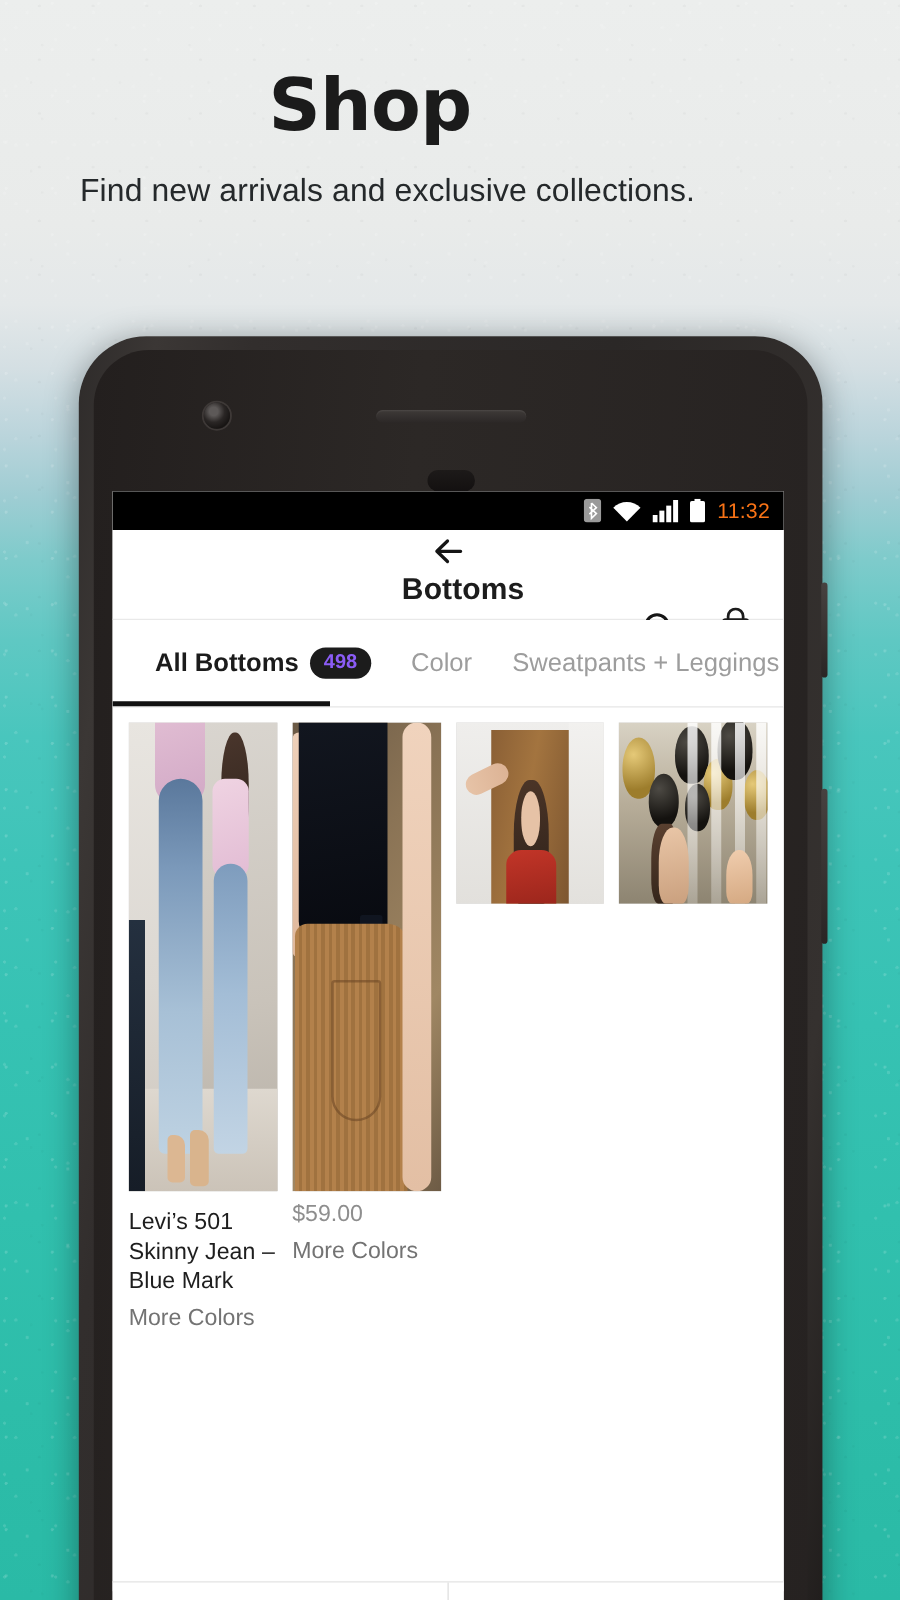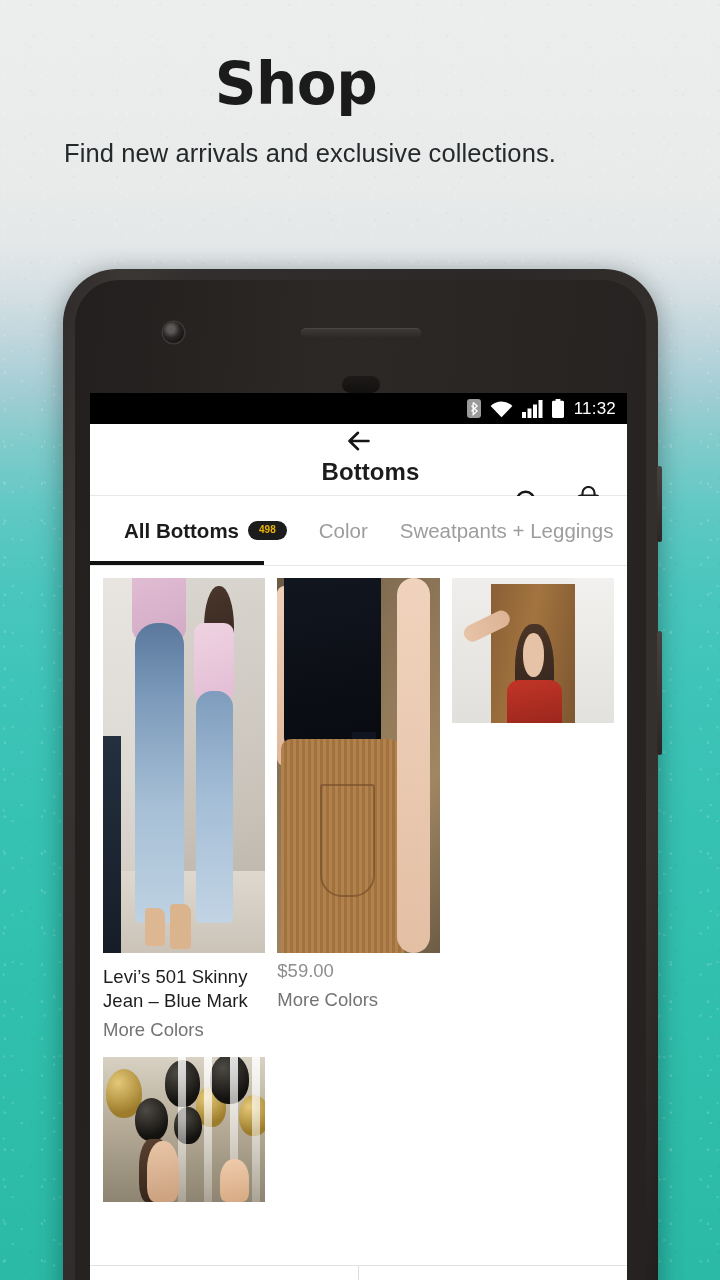--- a/index.html
+++ b/index.html
@@ -101,21 +101,21 @@
     width:537px; height:936px;
     background:#fff; overflow:hidden;
   }
 
   
   .statusbar {
     height:31px; background:#000; display:flex; align-items:center;
     justify-content:flex-end; padding-right:11px; gap:8px;
   }
   .sb-icons { display:flex; align-items:flex-end; gap:9px; }
-  .sb-time { color:#ffffff; font-size:17px; letter-spacing:.2px; margin-left:2px; }
+  .sb-time { color:#f97316; font-size:17px; letter-spacing:.2px; margin-left:2px; }
   .ico-bt svg, .ico-wifi svg, .ico-sig svg, .ico-bat svg { display:block; }
 
   
   .appbar {
     height:72px; display:flex; align-items:center; padding:0 22px;
     border-bottom:1px solid #e9e9e9; background:#fff;flex-direction:column;
   }
   .back-arrow { width:34px; height:34px; flex:none; cursor:pointer; }
   .appbar-title {
     font-size:24px; font-weight:bold; color:#1c1c1c;
@@ -135,31 +135,31 @@
     height:70px; display:flex; align-items:flex-end; background:#fff;
     border-bottom:1px solid #e6e6e6; padding-left:18px; position:relative;
   }
   .tab {
     display:flex; align-items:center; gap:9px; height:100%;
     padding:0 16px; cursor:pointer; white-space:nowrap;
   }
   .tab-label { font-size:20.5px; color:#9d9d9d; }
   .tab.active .tab-label { color:#1b1b1b; font-weight:bold; }
   .tab-badge {
-    background:#1c1c1c; color:#eab308; font-size:10px; font-weight:bold;
+    background:#1c1c1c; color:#8b5cf6; font-size:16px; font-weight:bold;
     border-radius:13px; padding:4px 11px 5px; line-height:1;
   }
   .tab-underline {
     position:absolute; left:0; bottom:0; height:4px;
     width:174px; background:#111;
   }
 
   
   .grid-wrap { height:707px; overflow:hidden; background:#fff; }
-  .grid { display:grid; grid-template-columns:1fr 1fr 1fr; column-gap:12px; padding:12px 13px 0; }
+  .grid { display:grid; grid-template-columns:1fr 1fr 1fr 1fr; column-gap:12px; padding:12px 13px 0; }
   .card { cursor:pointer; }
   .card-img {
     width:100%; height:375px; background:#d9d9d9;
     position:relative; overflow:hidden;
   }
   .card-img.short { height:145px; }
   .card-title {
     font-size:18.5px; color:#1e1e1e; line-height:1.28;
     margin-top:12px; letter-spacing:.05px;
   }

